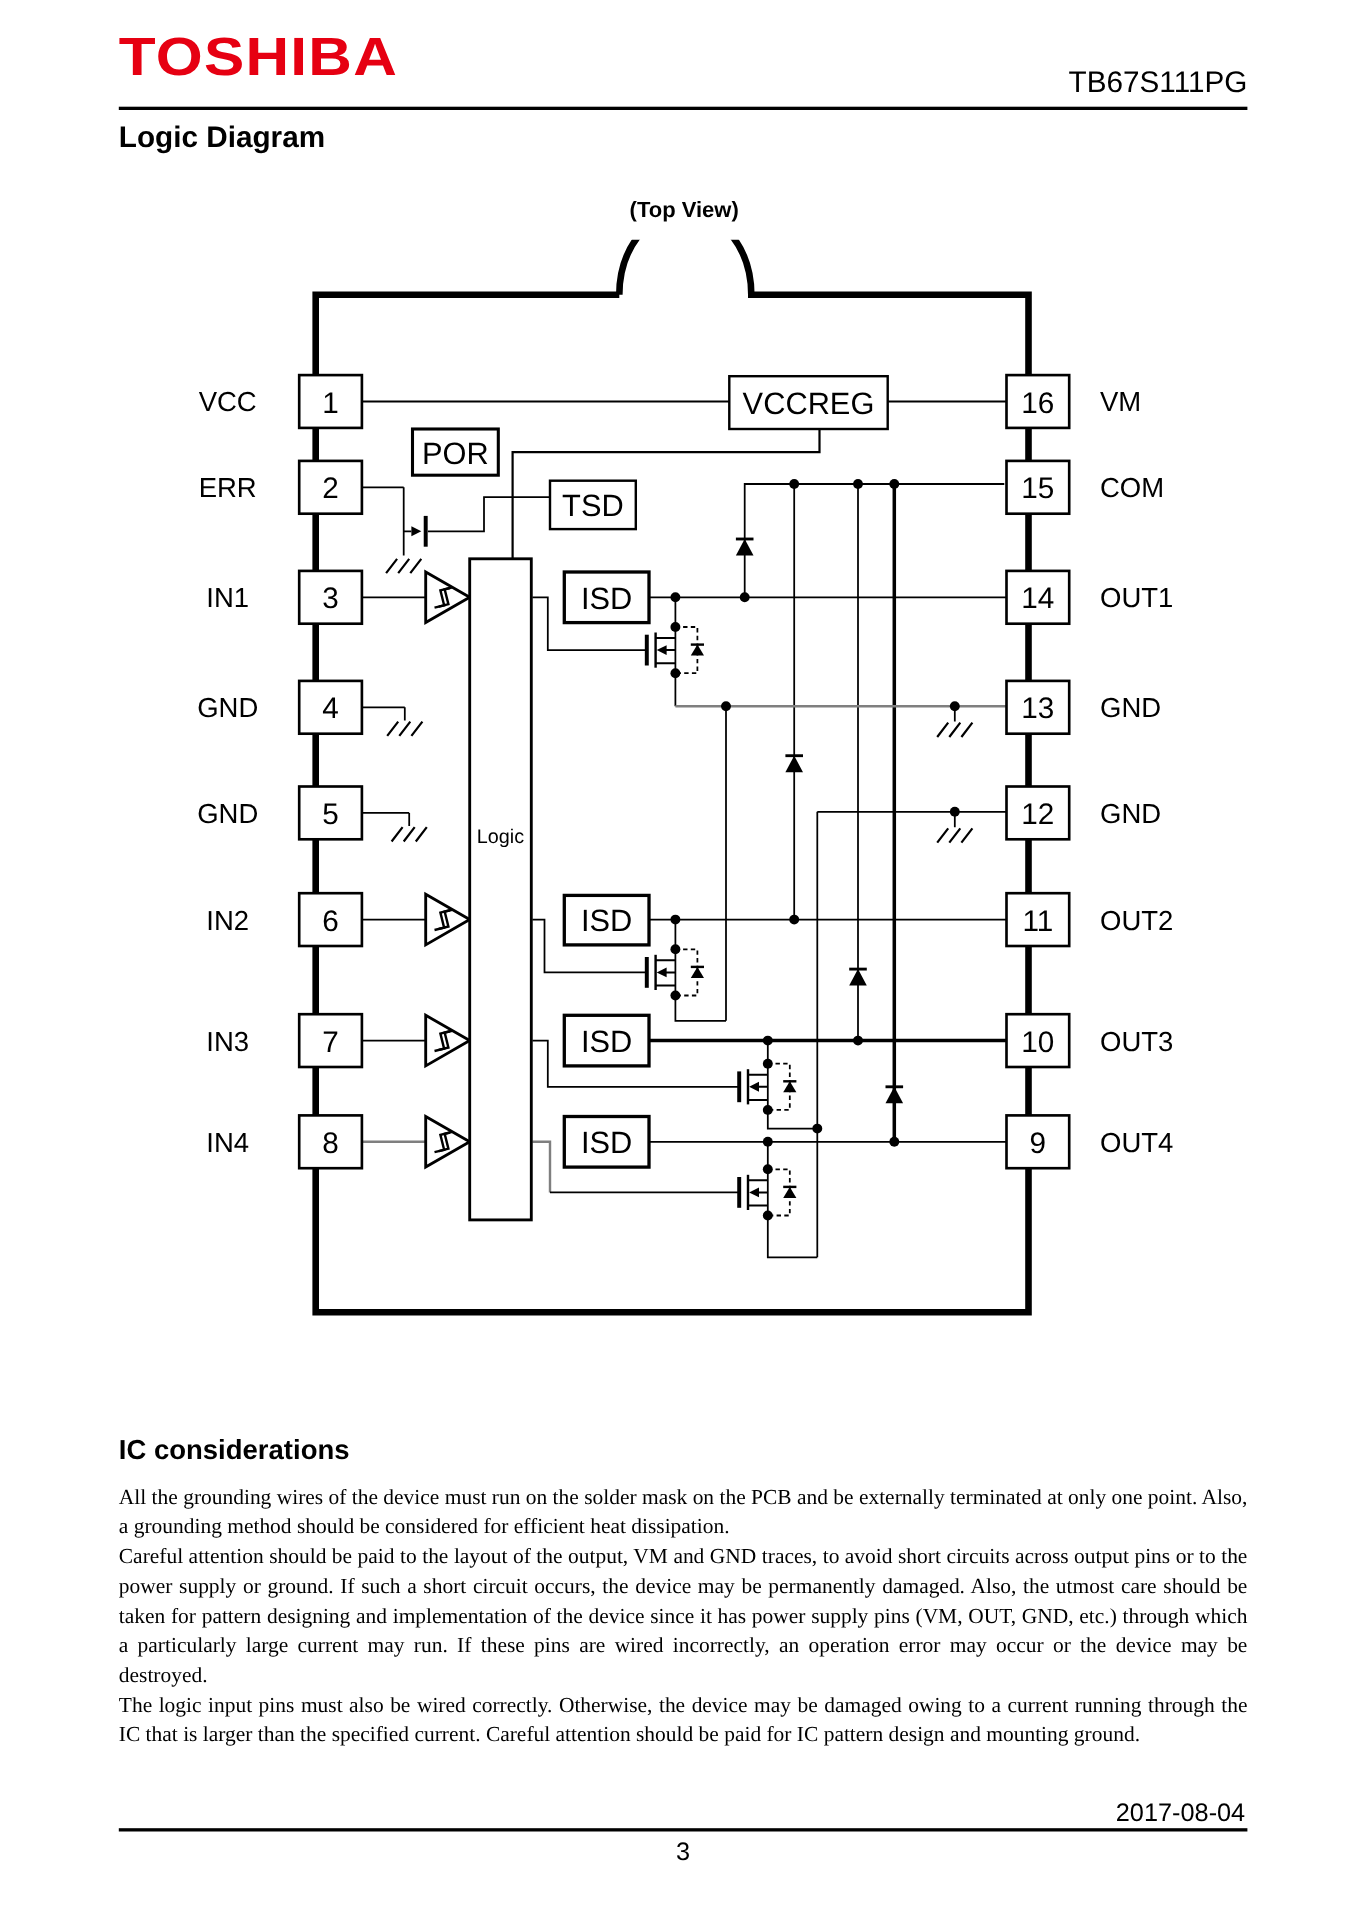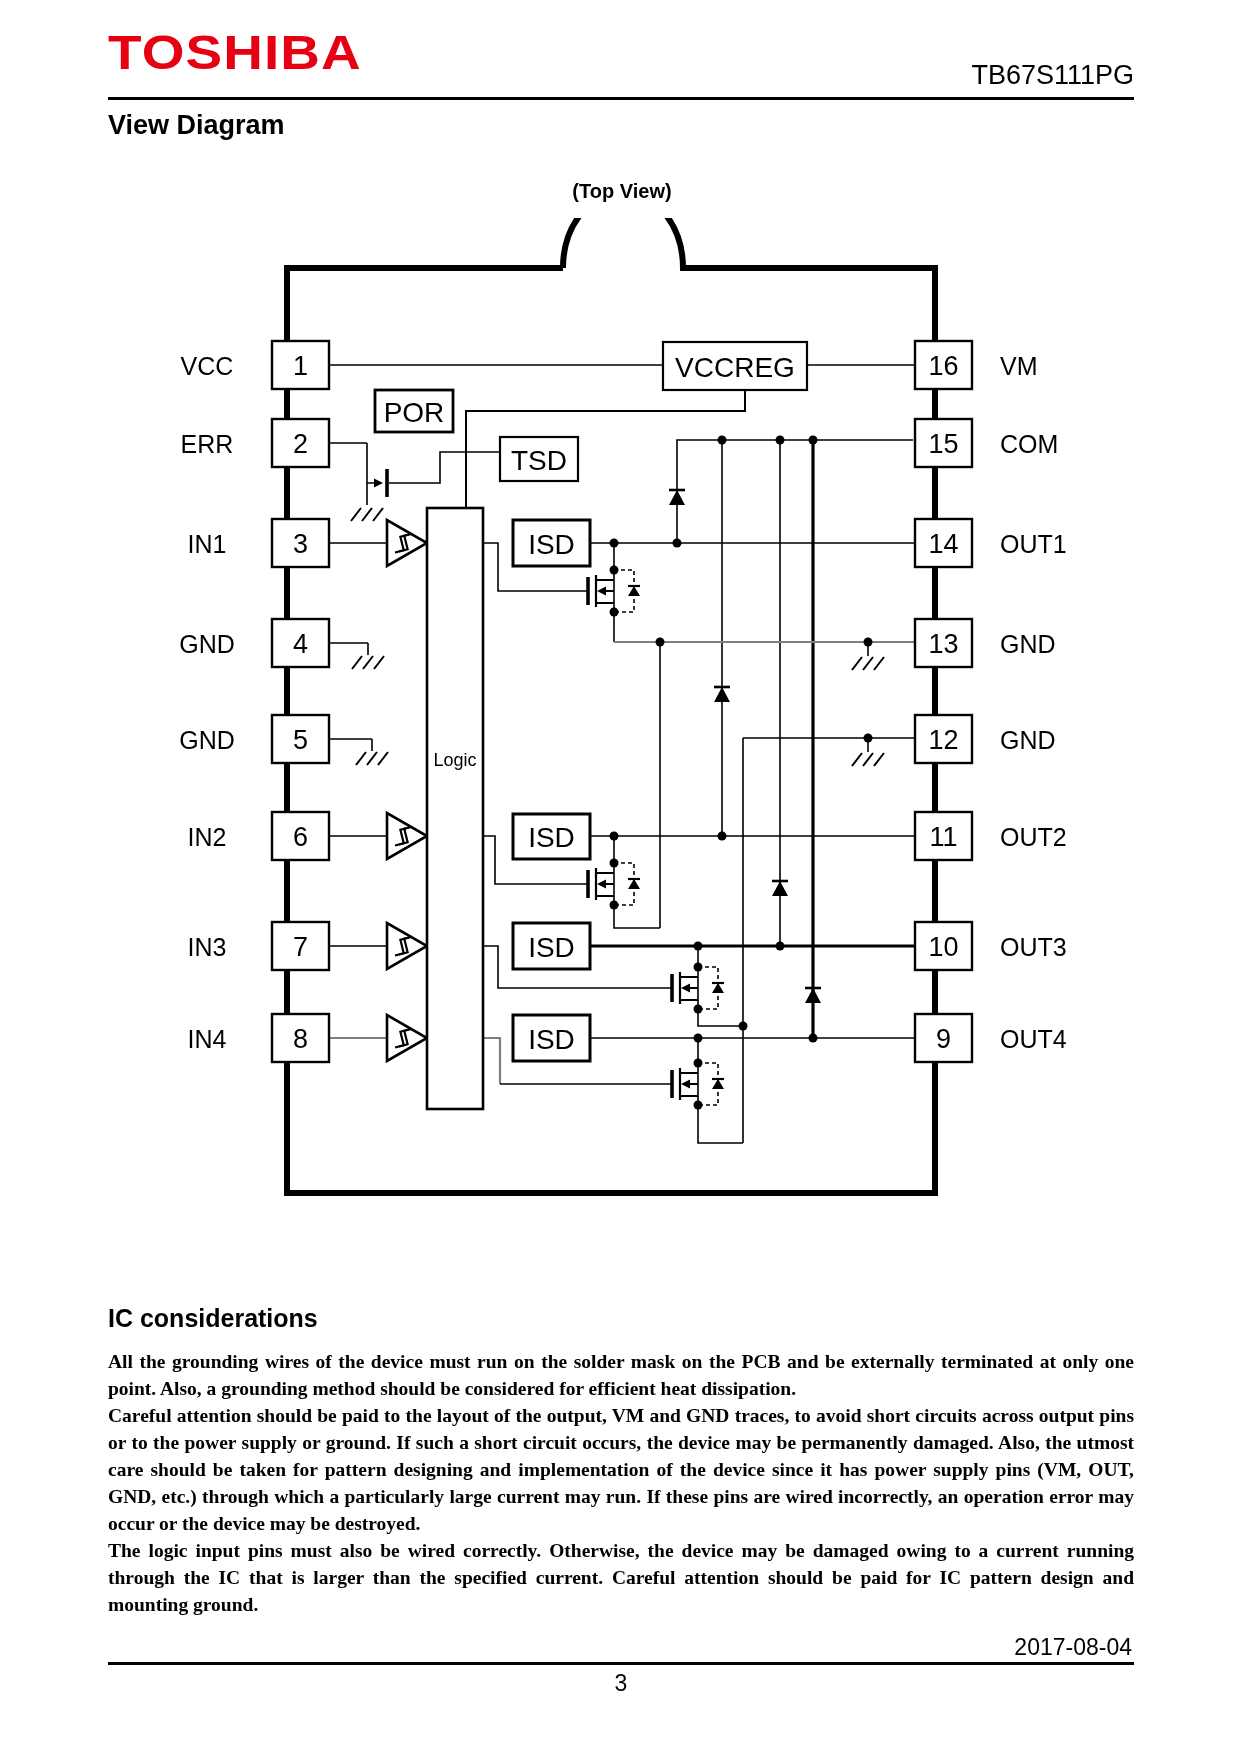--- a/index.html
+++ b/index.html
@@ -25,35 +25,35 @@
   .wire2{stroke:#000;stroke-width:2;fill:none;}
   .wire3{stroke:#000;stroke-width:3.2;fill:none;}
   .wireg{stroke:#7f7f7f;stroke-width:2.2;fill:none;}
   .box{fill:#fff;stroke:#000;}
   .dot{fill:#000;stroke:none;}
   #note-text,#consider-body{left:108px;width:1026px;font-family:"Liberation Serif",serif;
         font-size:19.5px;line-height:27px;text-align:justify;}
   #note-text{top:1240px;}
   #consider-title{left:108px;top:1304px;font-size:25px;font-weight:bold;}
   #consider-body{top:1348px;}
-  #consider-body p{margin:0;font-weight:bold;}
+  #consider-body p{margin:0;}
   #footer-rule{top:1662px;}
   #page-number{left:108px;top:1670px;width:1026px;text-align:center;font-size:23px;}
   #footer-date{top:1634px;right:108px;font-size:23px;}
 </style>
 </head>
 <body>
 
 <div id="page">
 
   <div id="logo" class="abs" style="color: rgb(230, 0, 18);">TOSHIBA</div>
   <div id="part-number" class="abs">TB67S111PG</div>
   <div id="header-rule" class="rule abs"></div>
 
-  <div id="section-title" class="abs">View Diagram</div>
+  <div id="section-title" class="abs">Logic Diagram</div>
   <div id="view-label" class="abs">(Top View)</div>
 
   <svg id="diagram-svg" width="1240" height="1010" viewBox="0 218 1240 1010">
     <defs>
       <g id="gnd">
         <path d="M-16,13 L-6,0 M-5,13 L5,0 M6,13 L16,0" stroke="#000" stroke-width="2" fill="none"></path>
       </g>
       <g id="diode">
         <polygon points="-8,8 8,8 0,-7" fill="#000"></polygon>
         <line x1="-8" y1="-7" x2="8" y2="-7" stroke="#000" stroke-width="2.6"></line>

